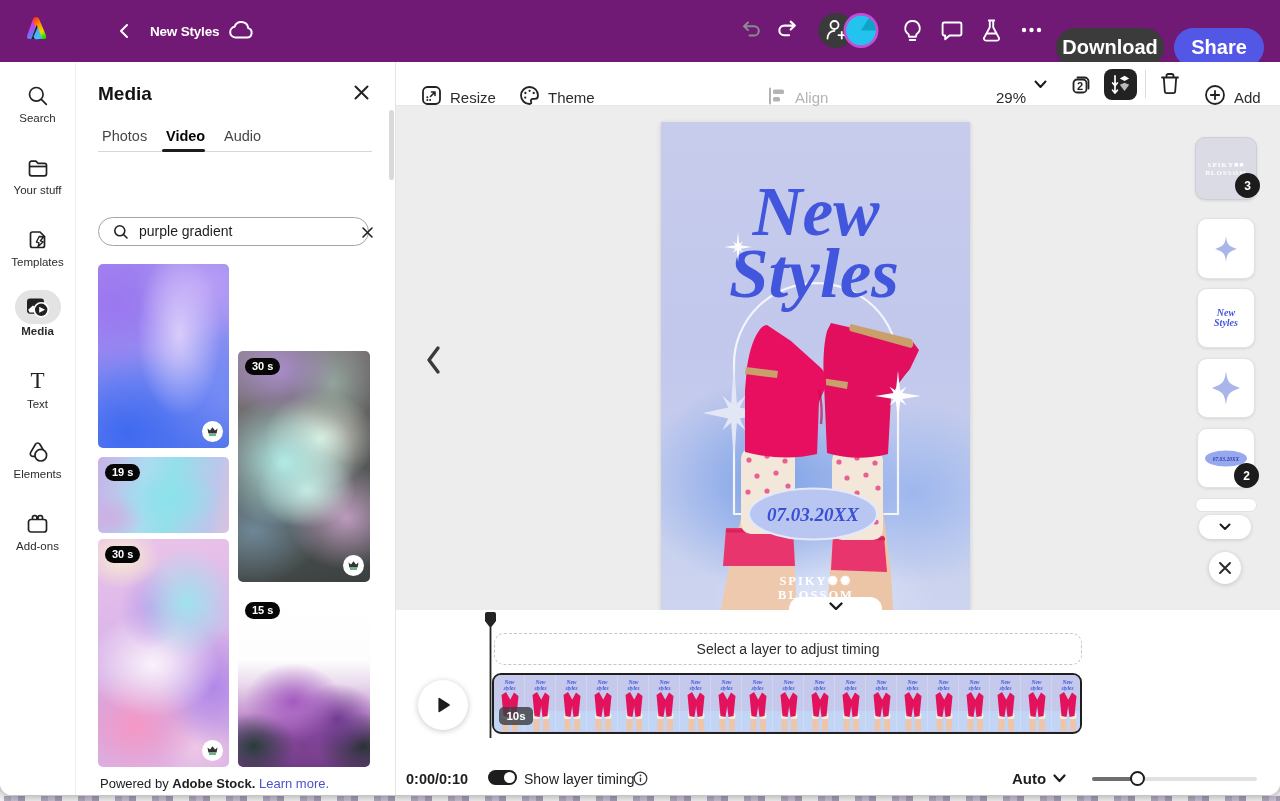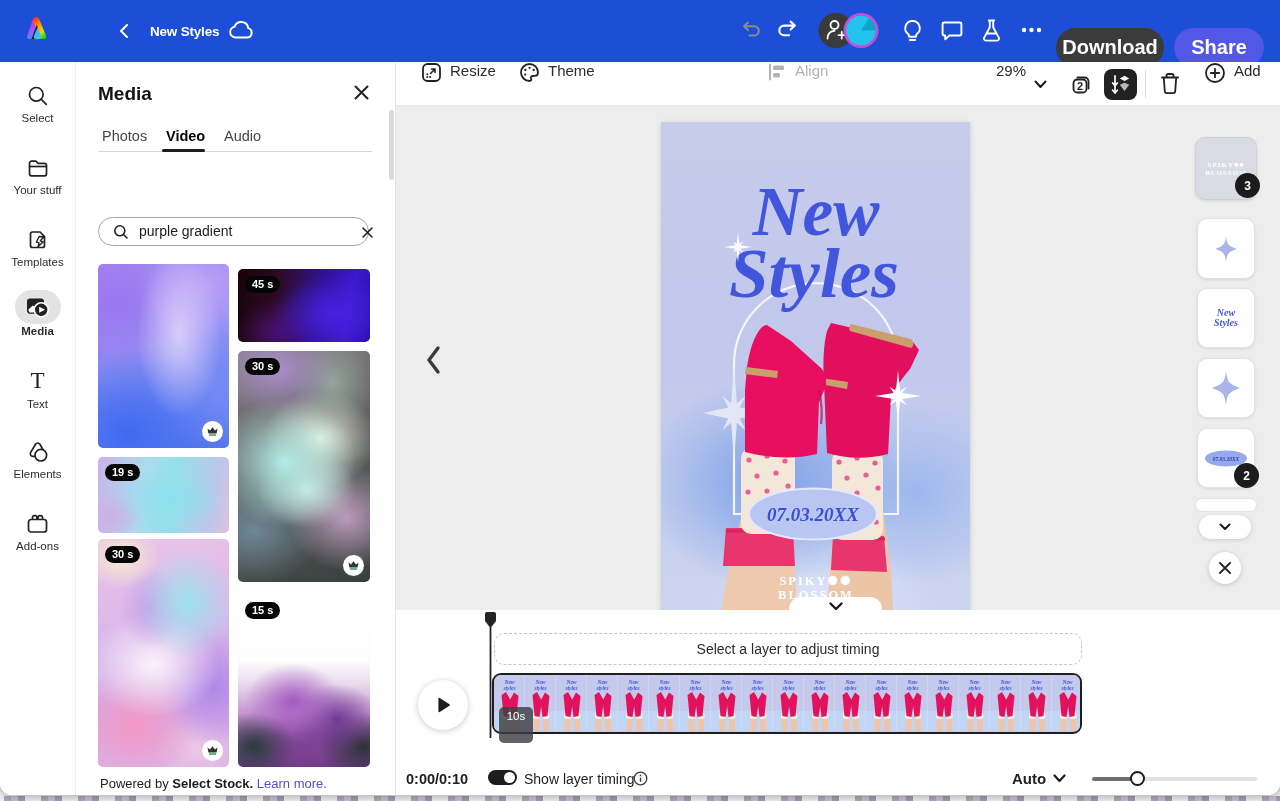--- a/index.html
+++ b/index.html
@@ -2,21 +2,21 @@
 <html><head>
 <meta charset="utf-8">
 <style>
 * { margin:0; padding:0; box-sizing:border-box; }
 html,body { width:1280px; height:801px; overflow:hidden; font-family:"Liberation Sans", sans-serif; background:#e9e9e9; }
 #strip { position:absolute; left:0; top:792px; width:1280px; height:9px; background:#f2f2f2; }
 #strip .chips { position:absolute; left:4px; top:4px; width:1276px; height:5px;
   background:repeating-linear-gradient(90deg,#b2aabf 0 7px,#c9c2d4 7px 14px,#a59db6 14px 21px,#f3f3f3 21px 37px); }
 #app { position:absolute; left:0; top:0; width:1280px; height:795px; background:#fff; border-radius:0 0 12px 12px; overflow:hidden; box-shadow:0 2px 10px rgba(0,0,0,.3); }
 
-#header { position:absolute; left:0; top:0; width:1280px; height:72px; background:#1d4ed8; }
+#header { position:absolute; left:0; top:0; width:1280px; height:72px; background:#701a75; }
 #header svg { position:absolute; }
 .hbtn { position:absolute; top:28px; height:39px; border-radius:20px; color:#fff; font-size:20px; font-weight:700; display:flex; align-items:center; justify-content:center; }
 #btn-download { left:1056px; width:108px; background:#3b3b3b; }
 #btn-share { left:1174px; width:90px; background:#5257e5; }
 #doc-title { position:absolute; left:150px; top:0; height:62px; display:flex; align-items:center; color:#fff; font-size:13.5px; font-weight:700; letter-spacing:-0.2px; }
 
 #rail { position:absolute; left:0; top:62px; width:75px; height:733px; background:#fff; }
 .rit { position:absolute; left:0; width:75px; text-align:center; color:#2c2c2c; }
 .rit .lbl { position:absolute; left:0; width:75px; font-size:11.5px; }
 .rit svg { display:inline-block; }
@@ -34,40 +34,40 @@
 #searchbox .q { position:absolute; left:40px; top:5px; font-size:14px; color:#1d1d1d; }
 .thumb { position:absolute; border-radius:5px; overflow:hidden; }
 .dur { position:absolute; left:7px; top:7px; height:17px; padding:0 7px; border-radius:9px; background:#060606; color:#fff; font-size:11px; font-weight:700; line-height:17px; }
 .crown { position:absolute; width:21px; height:21px; border-radius:50%; background:#fff; right:6px; bottom:6px; display:flex; align-items:center; justify-content:center; }
 #stock { position:absolute; left:24px; top:714px; font-size:13px; color:#1d1d1d; }
 #stock b { font-weight:700; }
 #stock .lnk { color:#4a52c8; }
 
 #stage { position:absolute; left:395px; top:62px; width:885px; height:733px; background:#ededed; border-left:1px solid #e4e4e4; }
 #toolbar { position:absolute; left:0; top:0; width:885px; height:44px; background:#fff; border-bottom:1px solid #e7e7e7; }
-#toolbar .titem { position:absolute; top:0; height:44px; display:flex; align-items:flex-start; gap:8px; font-size:15px; color:#2c2c2c; }
+#toolbar .titem { position:absolute; top:0; height:44px; display:flex; align-items:flex-end; gap:8px; font-size:15px; color:#2c2c2c; }
 #work { position:absolute; left:0; top:44px; width:885px; height:504px; }
 #canvas { position:absolute; left:265px; top:16px; width:309px; height:488px; overflow:hidden; box-shadow:0 1px 5px rgba(0,0,0,.15);
   background:
    radial-gradient(ellipse 190px 150px at 36% 74%, rgba(109,152,231,0.85), rgba(109,152,231,0) 70%),
    radial-gradient(ellipse 160px 130px at 82% 76%, rgba(140,173,238,0.7), rgba(140,173,238,0) 70%),
    radial-gradient(ellipse 150px 90px at 52% 98%, rgba(223,230,250,0.9), rgba(223,230,250,0) 75%),
    linear-gradient(180deg, #c7ccec 0%, #c2c8ec 45%, #c6cfee 78%, #ccd4ef 100%);
 }
 #chinpill { position:absolute; left:393px; top:491px; width:93px; height:20px; background:#fff; border-radius:12px 12px 0 0; }
 #chinpill svg { position:absolute; left:40px; top:5px; }
 
 .pgthumb { position:absolute; width:58px; background:#fff; border:1px solid #e2e2e2; border-radius:10px; box-shadow:0 1px 3px rgba(0,0,0,.10); display:flex; align-items:center; justify-content:center; }
 .badge { position:absolute; width:25px; height:25px; border-radius:50%; background:#1c1c1c; color:#fff; font-size:12px; font-weight:700; display:flex; align-items:center; justify-content:center; z-index:5; }
 
 #timeline { position:absolute; left:0; top:548px; width:885px; height:185px; background:#fff; }
 #seltiming { position:absolute; left:98px; top:23px; width:588px; height:32px; border:1.5px dashed #c6c6c6; border-radius:10px; color:#2c2c2c; font-size:14px; display:flex; align-items:center; justify-content:center; }
 #playbtn { position:absolute; left:22px; top:70px; width:50px; height:50px; border-radius:50%; background:#fff; box-shadow:0 1px 6px rgba(0,0,0,.22); display:flex; align-items:center; justify-content:center; }
 #filmstrip { position:absolute; left:96px; top:63px; width:590px; height:61px; border:2.5px solid #1f1f1f; border-radius:9px; background:#c6cbed; overflow:hidden; }
-#tenbadge { position:absolute; left:103px; top:97px; width:34px; height:36px; border-radius:5px; background:rgba(62,62,68,.82); color:#fff; font-size:11.5px; font-weight:400; text-align:center; line-height:18px; }
+#tenbadge { position:absolute; left:103px; top:97px; width:34px; height:18px; border-radius:5px; background:rgba(62,62,68,.82); color:#fff; font-size:11.5px; font-weight:700; text-align:center; line-height:18px; }
 #addscene { position:absolute; left:696px; top:64px; width:100px; height:59px; border:1.5px dashed #c6c6c6; border-radius:10px; background:#f5f5f5; color:#1d1d1d; font-size:15px; display:flex; align-items:center; justify-content:center; }
 #trow { position:absolute; left:0; top:152px; width:885px; height:33px; }
 #ttime { position:absolute; left:10px; top:9px; font-size:14.5px; font-weight:700; color:#1d1d1d; }
 #toggle { position:absolute; left:92px; top:8px; width:29px; height:15px; border-radius:8px; background:#1d1d1d; }
 #toggle .knob { position:absolute; right:2px; top:2px; width:11px; height:11px; border-radius:50%; background:#fff; }
 #tlabel { position:absolute; left:128px; top:9px; font-size:14px; color:#1d1d1d; }
 #auto { position:absolute; left:616px; top:8px; font-size:15px; font-weight:700; color:#1d1d1d; }
 #slider { position:absolute; left:696px; top:15px; width:165px; height:4px; border-radius:2px; background:#e1e1e1; }
 #slider .fill { position:absolute; left:0; top:0; width:45px; height:4px; border-radius:2px; background:#6e6e6e; }
 #slider .knob { position:absolute; left:38px; top:-6px; width:15px; height:15px; border-radius:50%; background:#fff; border:2.5px solid #1d1d1d; }
@@ -141,21 +141,21 @@
         <circle cx="18" cy="3" r="2.2" fill="#fff"></circle>
       </svg>
     <div id="btn-download" class="hbtn">Download</div>
     <div id="btn-share" class="hbtn">Share</div>
   </div>
   <div id="rail">
     <div id="media-pill"></div>
     <div class="rit" style="top:23px"><svg width="22" height="22" viewBox="0 0 22 22">
           <circle cx="9.3" cy="9.3" r="6.8" fill="none" stroke="#222" stroke-width="1.7"></circle>
           <path d="M14.3 14.3 L19.3 19.3" stroke="#222" stroke-width="1.7" stroke-linecap="round"></path>
-        </svg><div class="lbl" style="top:27px">Select</div></div>
+        </svg><div class="lbl" style="top:27px">Search</div></div>
     <div class="rit" style="top:95px"><svg width="22" height="22" viewBox="0 0 22 22">
           <path d="M2.5 6.2 a2 2 0 0 1 2 -2 h4.4 l2.2 2.2 h6.4 a2 2 0 0 1 2 2 v8.4 a2 2 0 0 1 -2 2 h-13 a2 2 0 0 1 -2 -2 Z" fill="none" stroke="#222" stroke-width="1.7" stroke-linejoin="round"></path>
           <path d="M2.8 9.5 h16.4" stroke="#222" stroke-width="1.7"></path>
         </svg><div class="lbl" style="top:27px">Your stuff</div></div>
     <div class="rit" style="top:167px"><svg width="23" height="23" viewBox="0 0 23 23">
           <path d="M6.5 3 h7.5 l4.5 4.5 v9 a2 2 0 0 1 -2 2 h-10 a2 2 0 0 1 -2 -2 v-11.5 a2 2 0 0 1 2 -2 Z" fill="none" stroke="#222" stroke-width="1.7" stroke-linejoin="round"></path>
           <path d="M13.2 7.5 l4.6 0.3 l-3.4 4 l2.8 1 l-5.2 5 l1 -4 l-2.6 -0.8 Z" fill="#fff" stroke="#222" stroke-width="1.4" stroke-linejoin="round"></path>
         </svg><div class="lbl" style="top:27px">Templates</div></div>
     <div class="rit" style="top:234px"><svg width="25" height="23" viewBox="0 0 25 23">
           <rect x="2" y="2.5" width="17" height="15" rx="3" fill="#222"></rect>
@@ -202,26 +202,20 @@
       radial-gradient(130px 110px at 22% 92%, rgba(62,105,240,1), rgba(62,105,240,0) 80%),
       radial-gradient(90px 70px at 85% 75%, rgba(120,140,245,.8), rgba(120,140,245,0) 70%),
       linear-gradient(155deg,#a586ee 0%, #9290f2 45%, #7289f2 72%, #5276ea 100%)">
       <div class="crown">
           <svg width="13" height="11" viewBox="0 0 13 11">
             <path d="M1.5 2.5 L4 4.5 L6.5 1.2 L9 4.5 L11.5 2.5 L10.6 7.5 H2.4 Z" fill="#333"></path>
             <path d="M3 9 h7" stroke="#2aa35a" stroke-width="1.4"></path>
           </svg>
         </div>
     </div>
-    <div class="thumb" style="left:162px;top:207px;width:132px;height:73px;background:
-      radial-gradient(80px 50px at 72% 60%, rgba(72,34,228,.95), rgba(72,34,228,0) 75%),
-      radial-gradient(60px 45px at 30% 85%, rgba(90,20,160,.6), rgba(90,20,160,0) 70%),
-      linear-gradient(100deg,#170309 0%, #2d0a20 28%, #31129a 62%, #3a19cf 82%, #2c10a6 100%)">
-      <div class="dur">45 s</div>
-    </div>
     <div class="thumb" style="left:162px;top:289px;width:132px;height:231px;background:
       radial-gradient(85px 65px at 30% 8%, rgba(172,142,208,.95), rgba(172,142,208,0) 72%),
       radial-gradient(60px 70px at 72% 14%, rgba(152,175,162,.85), rgba(152,175,162,0) 70%),
       radial-gradient(100px 90px at 35% 48%, rgba(178,235,230,1), rgba(178,235,230,0) 72%),
       radial-gradient(80px 70px at 62% 38%, rgba(244,248,230,.95), rgba(244,248,230,0) 70%),
       radial-gradient(70px 55px at 52% 60%, rgba(225,248,240,.9), rgba(225,248,240,0) 70%),
       radial-gradient(85px 75px at 82% 72%, rgba(208,168,208,.85), rgba(208,168,208,0) 70%),
       radial-gradient(95px 75px at 12% 78%, rgba(118,148,168,.8), rgba(118,148,168,0) 70%),
       linear-gradient(160deg,#8a8287 0%, #6a6668 30%, #525756 60%, #3a403f 100%)">
       <div class="dur">30 s</div>
@@ -258,21 +252,21 @@
     <div class="thumb" style="left:162px;top:533px;width:132px;height:172px;background:
       radial-gradient(70px 55px at 42% 62%, rgba(160,85,190,.95), rgba(160,85,190,0) 70%),
       radial-gradient(60px 50px at 75% 72%, rgba(105,50,140,.9), rgba(105,50,140,0) 70%),
       radial-gradient(55px 45px at 12% 88%, rgba(35,60,52,.95), rgba(35,60,52,0) 75%),
       radial-gradient(60px 45px at 95% 88%, rgba(30,48,42,.9), rgba(30,48,42,0) 75%),
       radial-gradient(80px 45px at 50% 88%, rgba(120,60,140,.8), rgba(120,60,140,0) 75%),
       linear-gradient(180deg,#ffffff 0%, #fdfdfd 38%, #e9d9ec 52%, #c898d2 68%, #9a5cb0 82%, #6e3a84 100%)">
       <div class="dur">15 s</div>
     </div>
     <div style="position:absolute;left:313px;top:48px;width:5px;height:70px;border-radius:3px;background:#d9d9d9"></div>
-    <div id="stock">Powered by <b>Select Stock.</b> <span class="lnk">Learn more.</span></div>
+    <div id="stock">Powered by <b>Adobe Stock.</b> <span class="lnk">Learn more.</span></div>
   </div>
   <div id="stage">
     <div id="toolbar">
       <div class="titem" style="left:25px"><svg width="21" height="21" viewBox="0 0 21 21">
             <rect x="2" y="2" width="17" height="17" rx="4.5" fill="none" stroke="#222" stroke-width="1.8"></rect>
             <path d="M9.5 11.5 L14 7 M10.5 7 h3.5 v3.5" fill="none" stroke="#222" stroke-width="1.6" stroke-linecap="round" stroke-linejoin="round"></path>
             <circle cx="6.3" cy="12.2" r="1" fill="#222"></circle>
             <circle cx="6.3" cy="15" r="1" fill="#222"></circle>
             <circle cx="9.1" cy="15" r="1" fill="#222"></circle>
           </svg>Resize</div>

